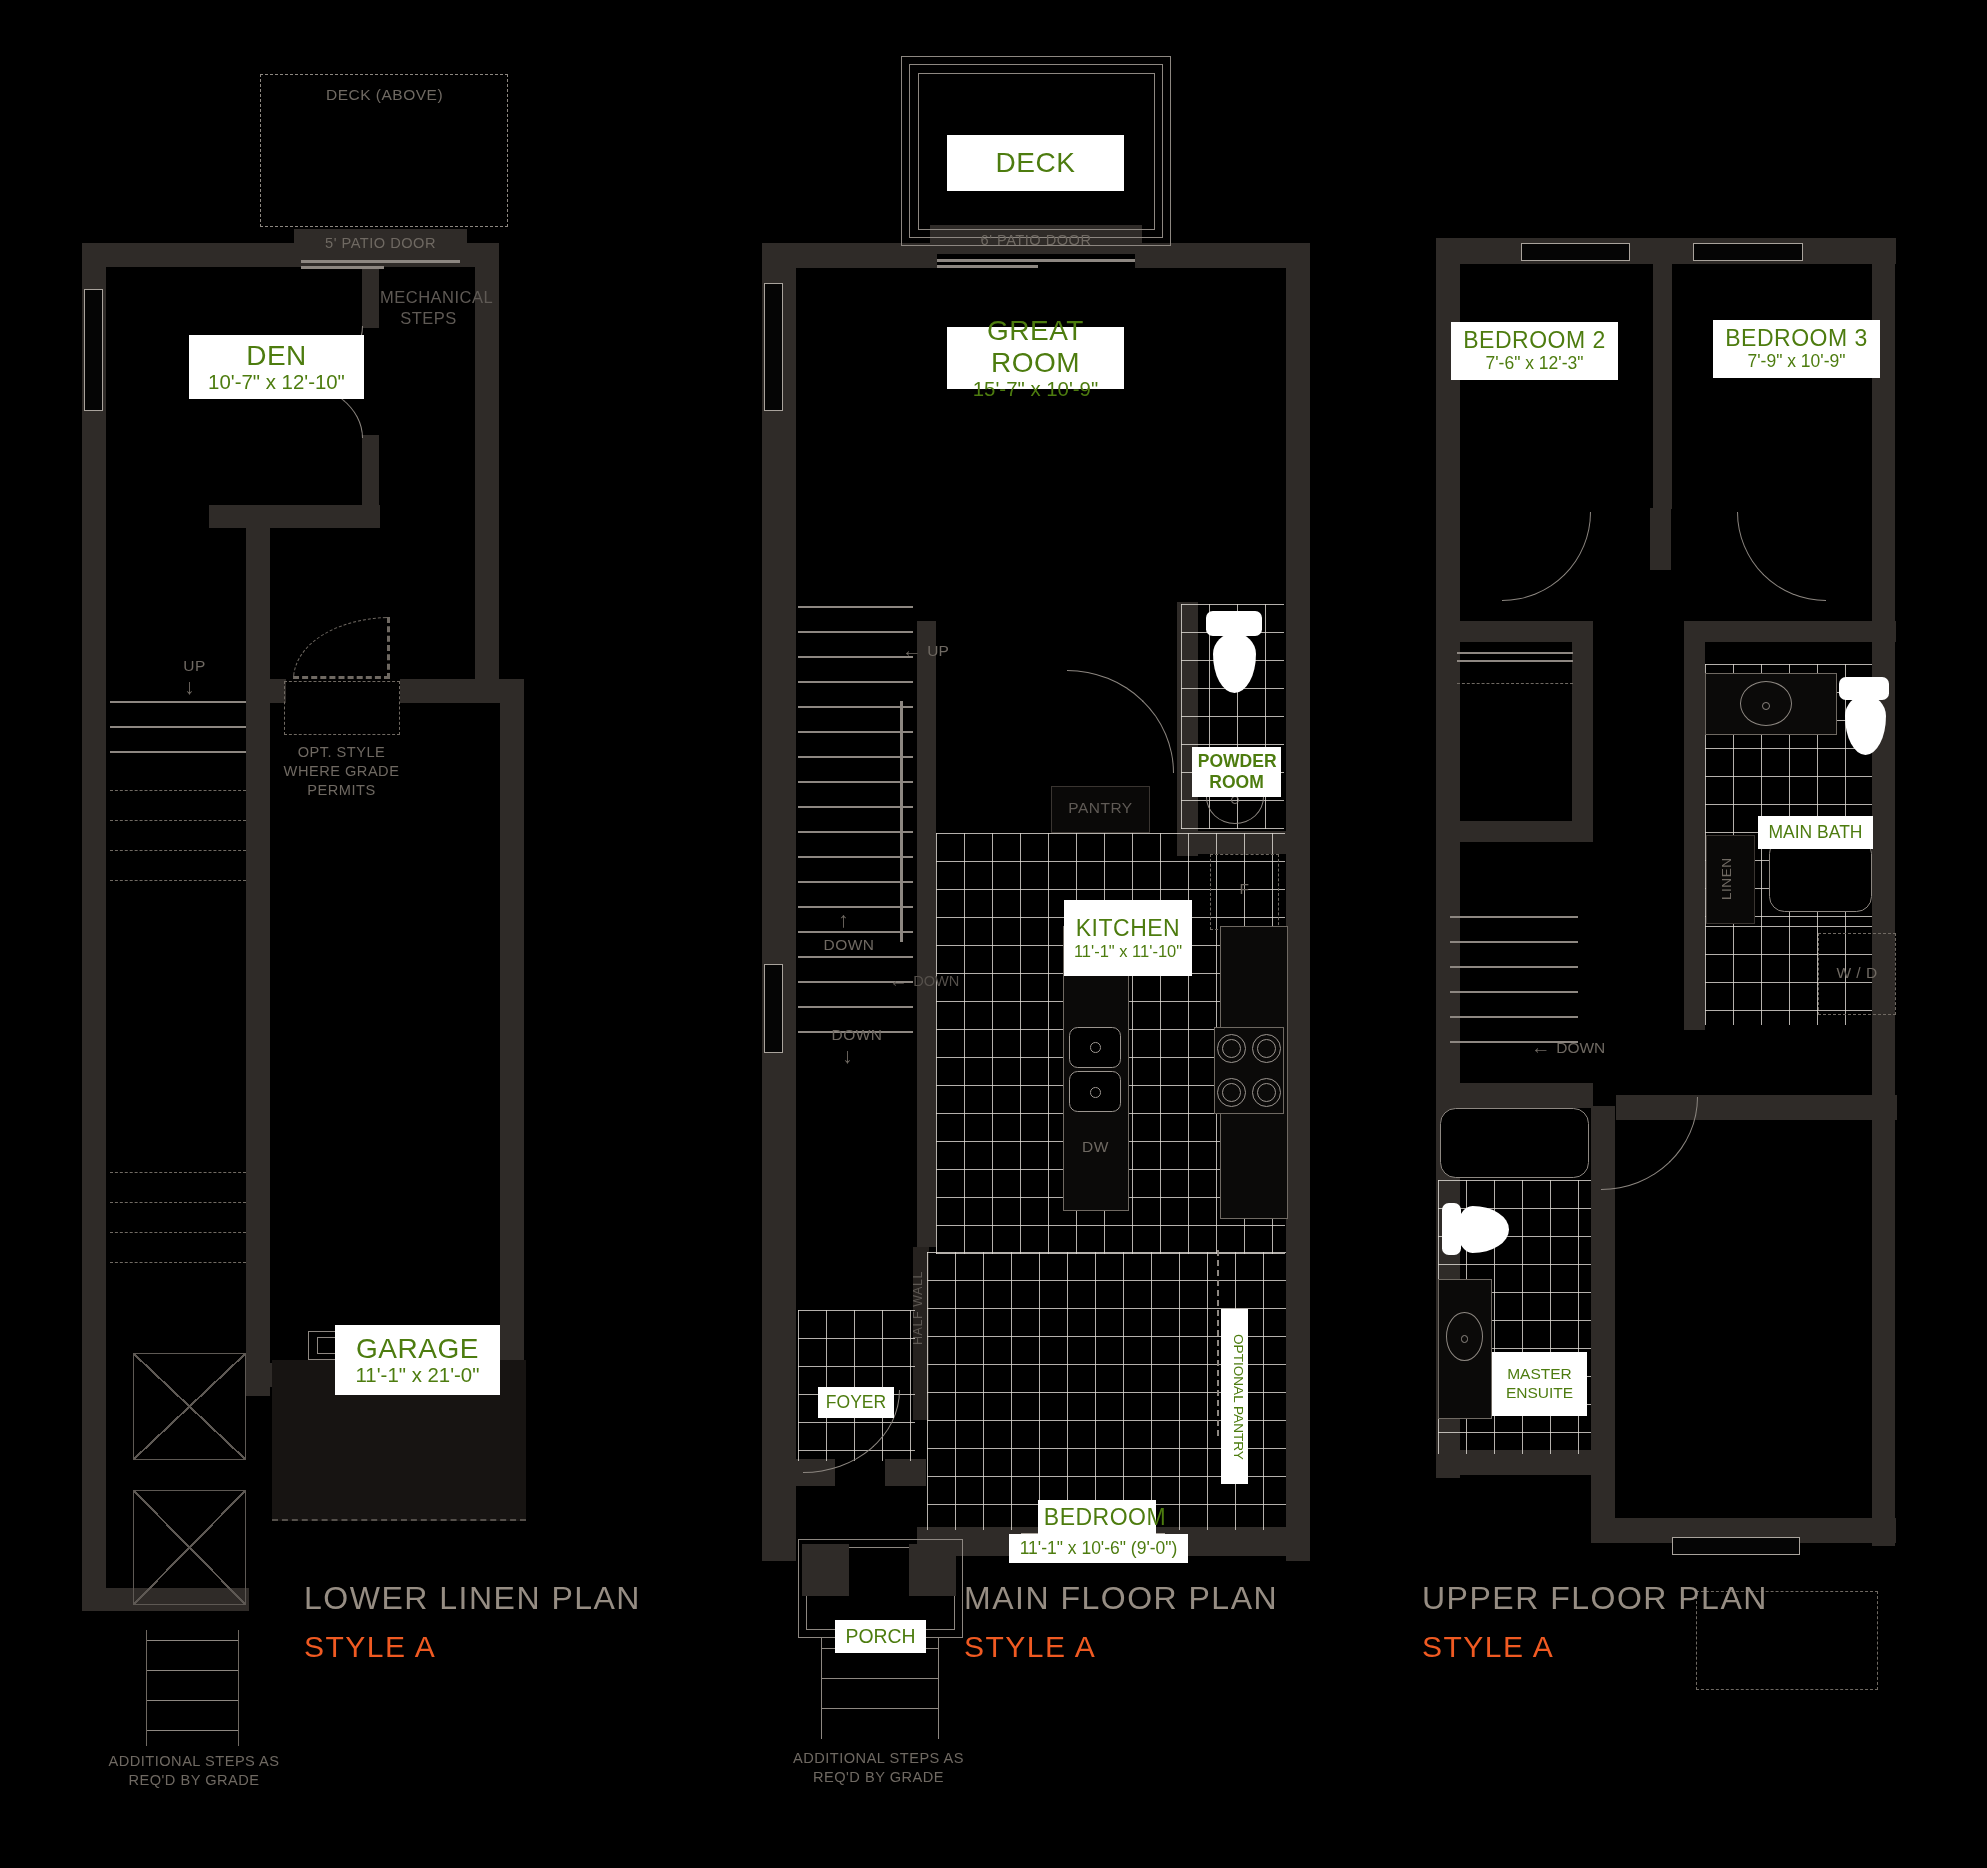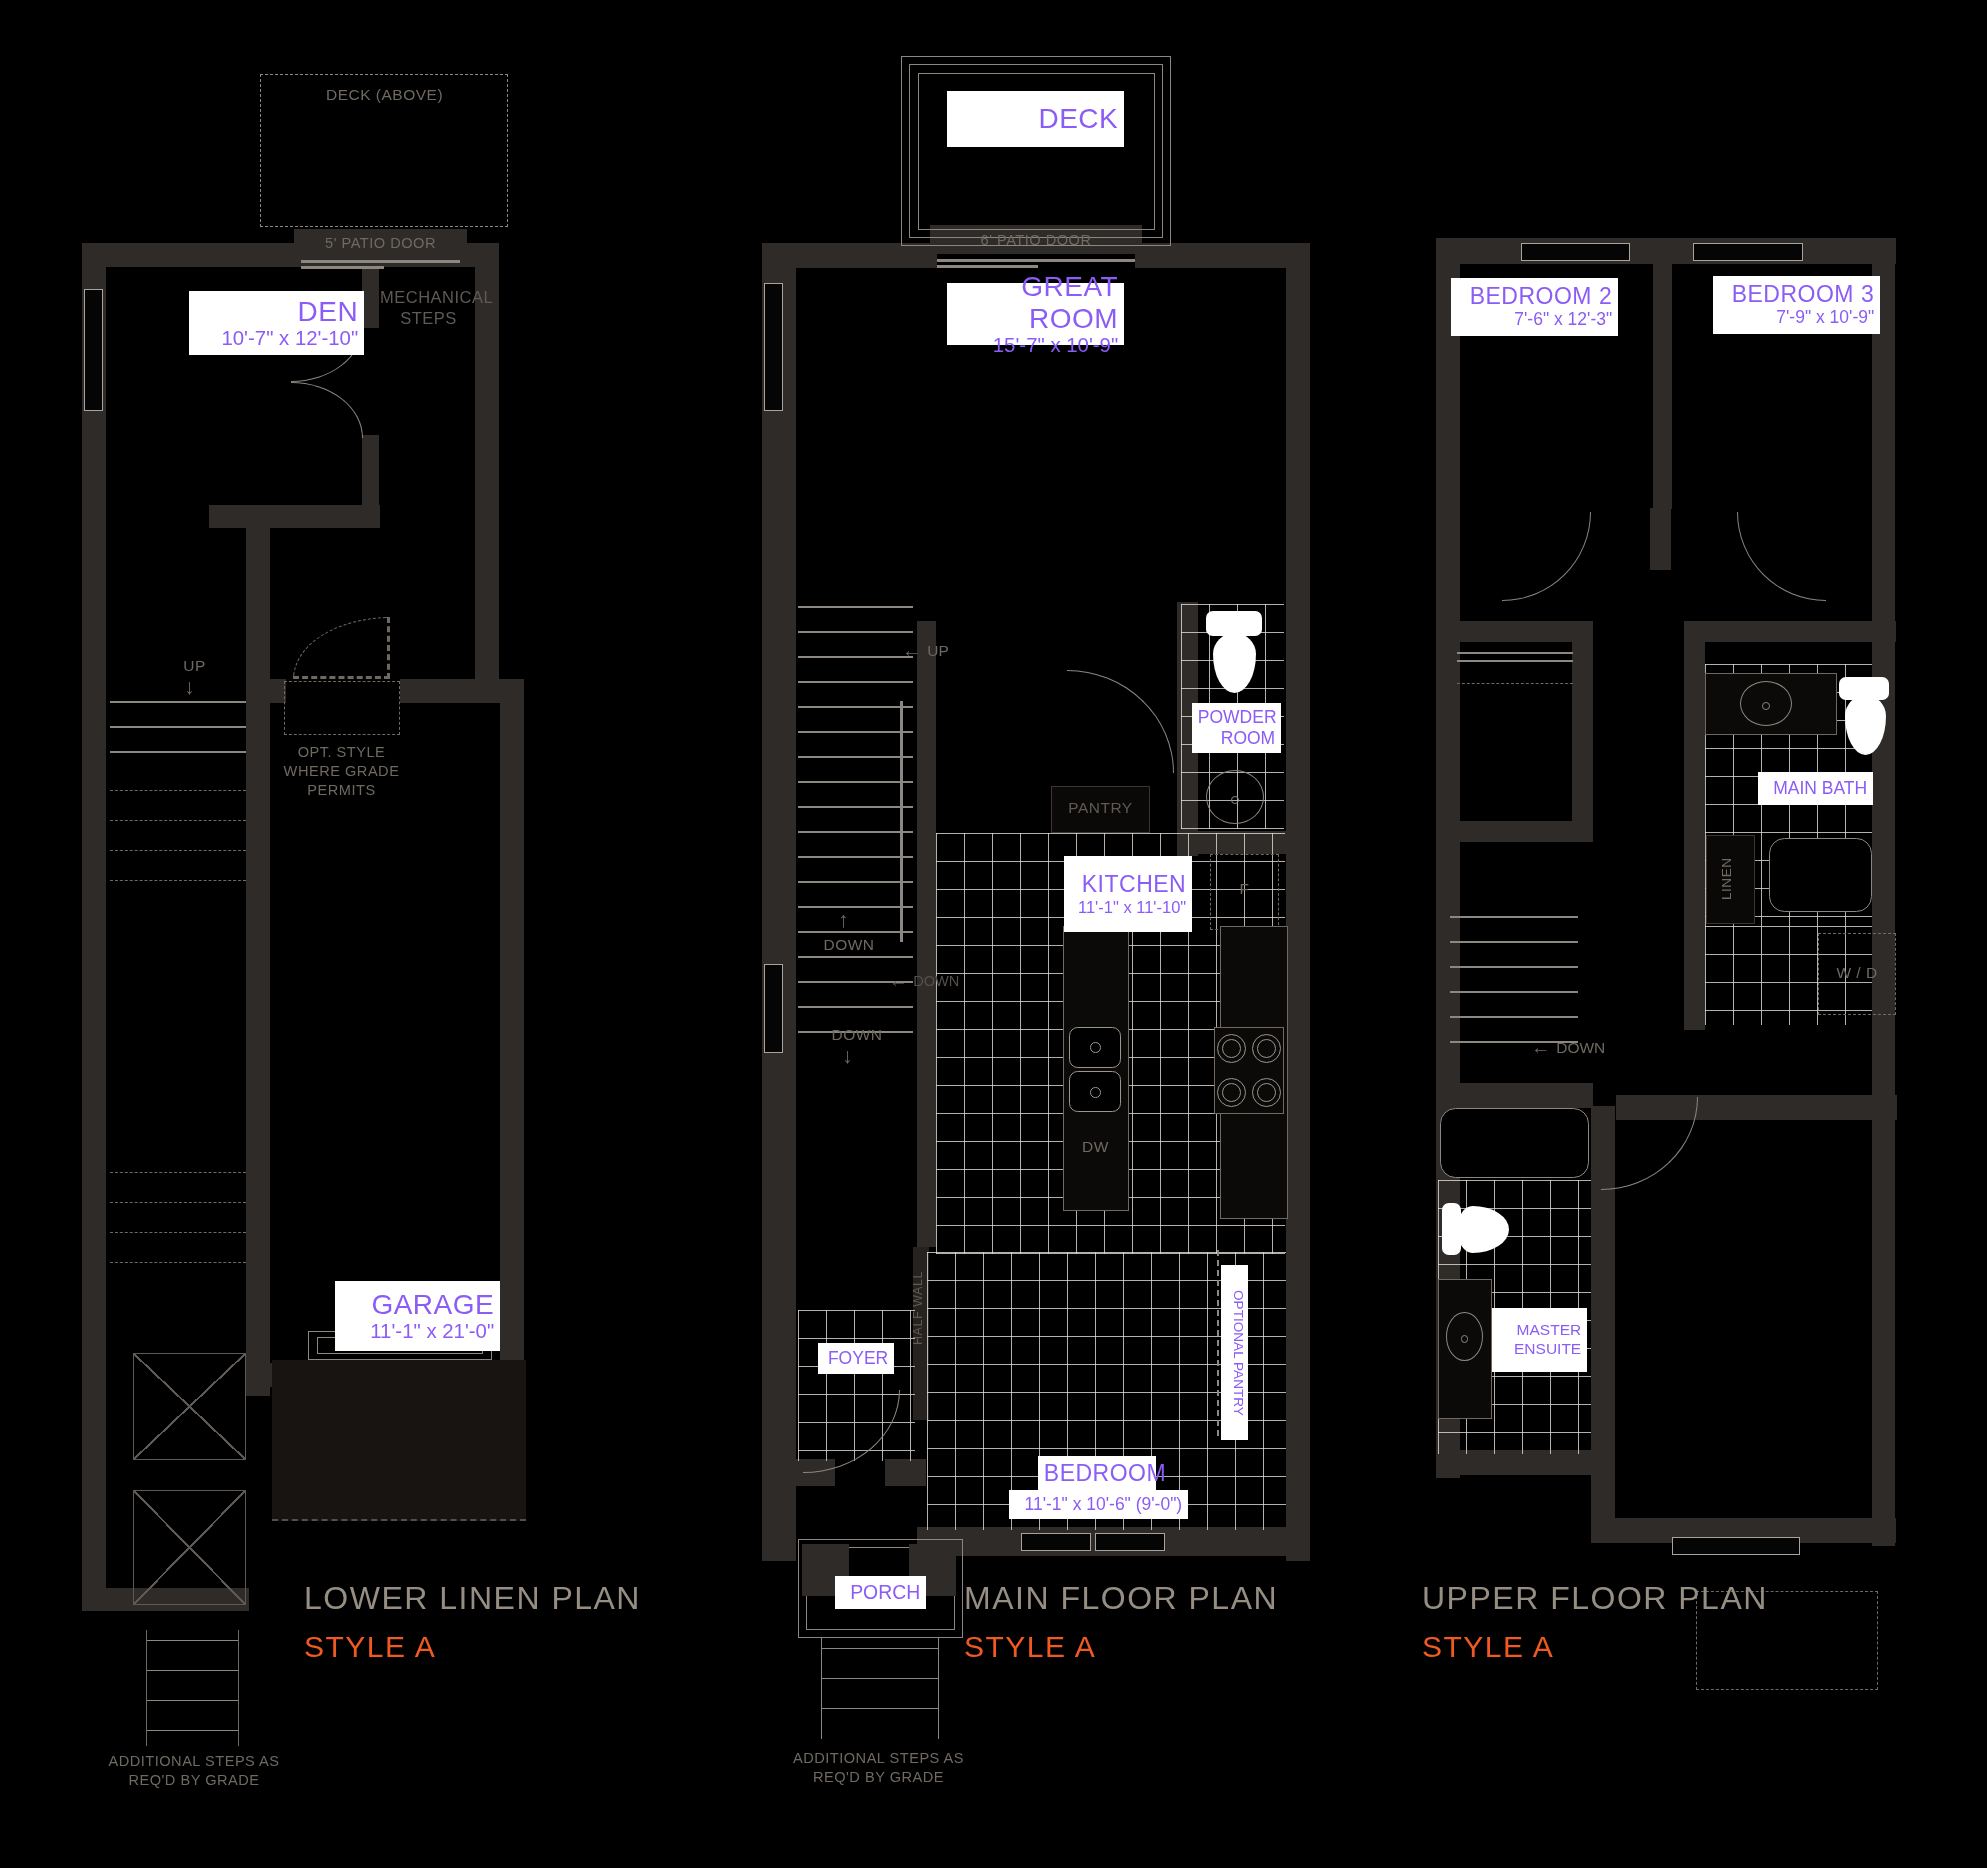--- a/index.html
+++ b/index.html
@@ -3,22 +3,22 @@
 <meta charset="utf-8">
 <title>Floor Plans</title>
 <style>
   html,body{margin:0;padding:0;background:#000;}
   *{box-sizing:border-box;}
   .canvas{position:relative;width:1987px;height:1869px;background:#000;overflow:hidden;
           font-family:"Liberation Sans", sans-serif;}
   .abs{position:absolute;}
   .wall{position:absolute;background:#2f2b28;}
   .win{position:absolute;background:#050505;border:1.9px solid #a9a39c;}
-  .chip{position:absolute;background:#fff;color:#8b5cf6;text-align:right;display:flex;
-        flex-direction:column;justify-content:center;line-height:1.12;padding:1.9px 5.8px;z-index:6;}
+  .chip{position:absolute;background:#fff;color:#4d7c0f;text-align:center;display:flex;
+        flex-direction:column;justify-content:center;line-height:1.12;padding:1.9px 5.8px;z-index:6;margin-top:44px;}
   .chip .nm{font-size:23px;letter-spacing:0.5px;}
   .chip .dm{font-size:16.5px;}
   .chip.big .nm{font-size:28px;}
   .chip.big .dm{font-size:20.4px;}
   .chip.sm{font-size:17.5px;line-height:1.2;}
   .glab{position:absolute;color:#6f6962;font-size:15.5px;text-align:center;line-height:1.3;
         letter-spacing:0.5px;z-index:5;}
   .tile{position:absolute;z-index:1;
         background-image:linear-gradient(rgba(225,220,214,.8) 1px,transparent 1px),
                          linear-gradient(90deg,rgba(225,220,214,.8) 1px,transparent 1px);
@@ -203,21 +203,21 @@
     <div class="hlbl" style="left:889px;top:970px;font-size:14.6px;color:#55504b;">
       <span style="font-size:18.4px;">←</span>
       <span>DOWN</span>
     </div>
     <div class="glab" style="left:827px;top:1025px;width:60px;">DOWN</div>
     <div class="arrow" style="left:842px;top:1046px;">↓</div>
 
     <div class="tile" style="left:1181px;top:604px;width:103px;height:225px;"></div>
     <div class="tank" style="left:1206px;top:611px;width:56px;height:25px;"></div>
     <div class="bowl" style="left:1213px;top:633px;width:43px;height:60px;"></div>
-    <div class="chip sm" style="left:1192px;top:703px;width:89px;height:50px;">
+    <div class="chip sm" style="left:1192px;top:703px;width:89px;height:50px;font-weight:bold;">
       <span>POWDER ROOM</span>
     </div>
     <div class="oval" style="left:1206px;top:770px;width:58px;height:54px;">
         <span class="dot"></span>
       </div>
     <div class="arc q1" style="left:1067px;top:670px;width:107px;height:103px;"></div>
 
     <div class="darkbox" style="left:1051px;top:786px;width:99px;height:47px;"></div>
     <div class="glab" style="left:1051px;top:798px;width:99px;color:#5f5a55;">PANTRY</div>
 

